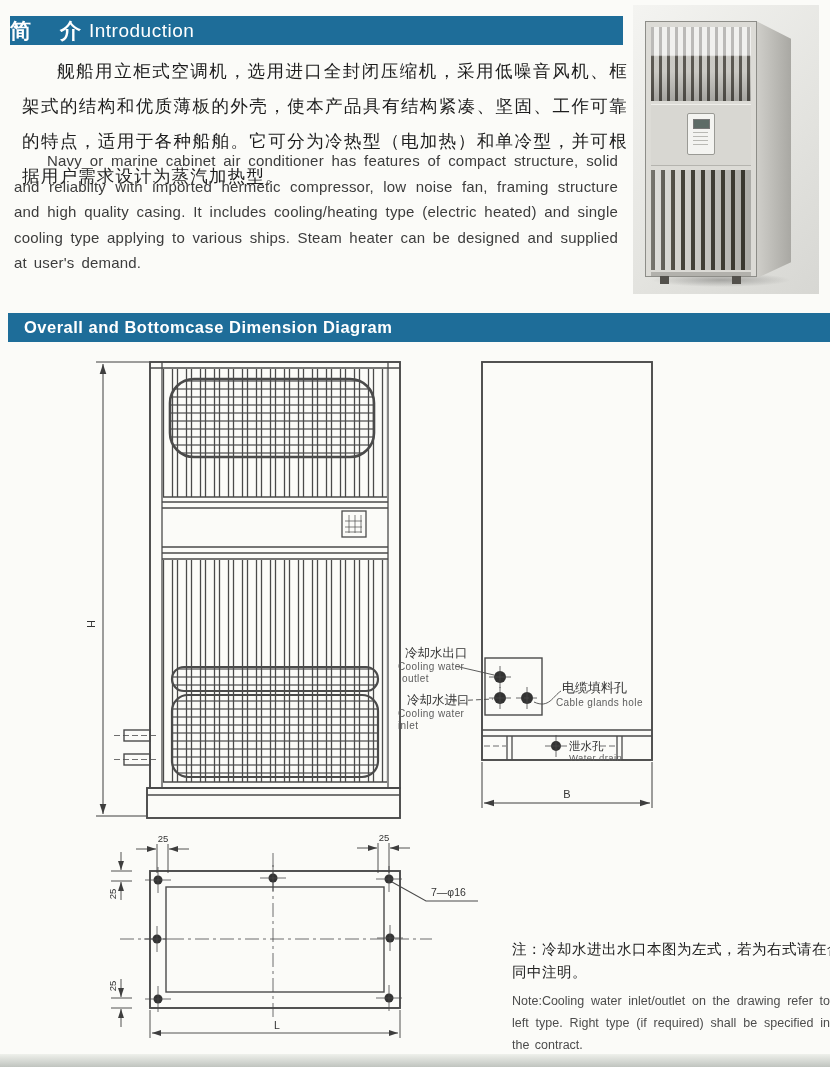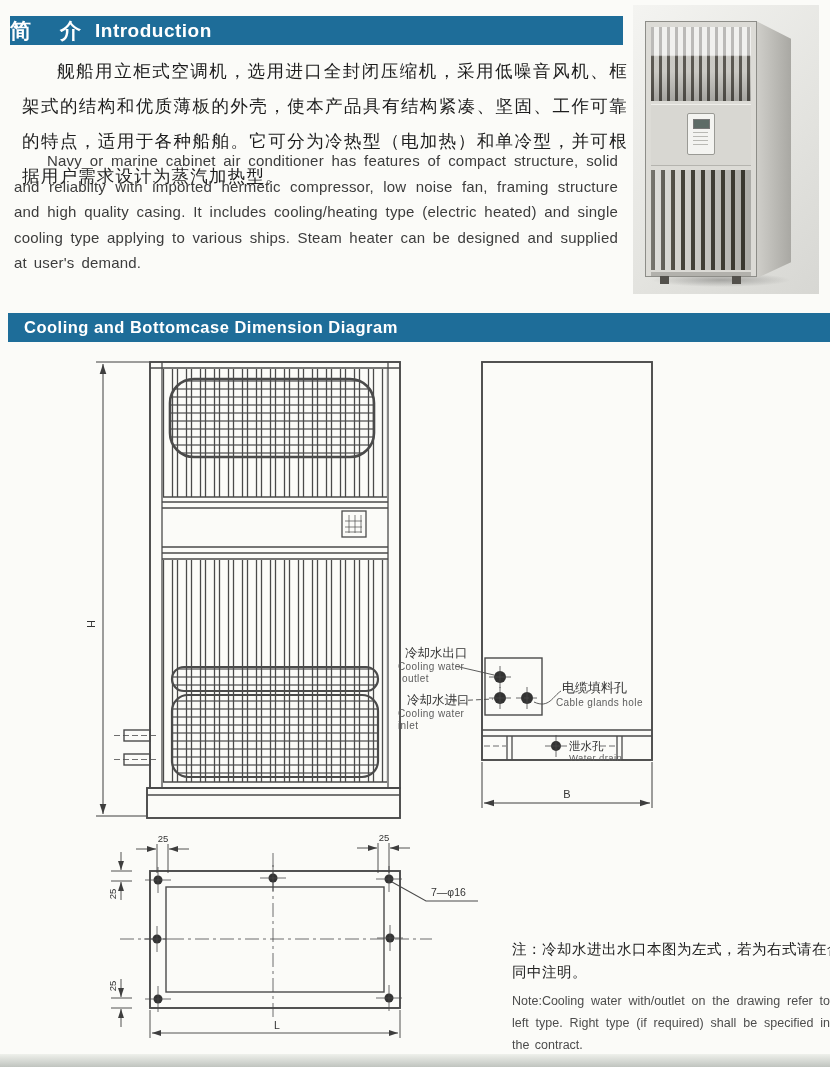--- a/index.html
+++ b/index.html
@@ -2,21 +2,21 @@
 <html><head>
 <meta charset="utf-8">
 <style>
   html,body{margin:0;padding:0;background:#f9f9f6;}
   .page{position:relative;width:830px;height:1067px;background:#fbfbf8;overflow:hidden;
         font-family:"Liberation Sans","DejaVu Sans",sans-serif;color:#222;}
   
   .bar{position:absolute;background:#1e6d99;color:#fff;display:flex;align-items:center;}
   .bar1{left:10px;top:16px;width:613px;height:29px;}
   .bar1 .zh{font-size:21px;font-weight:bold;letter-spacing:4px;}
-  .bar1 .en{font-size:19px;font-weight:bold;margin-left:10px;letter-spacing:.5px;}
+  .bar1 .en{font-size:19px;font-weight:normal;margin-left:4px;letter-spacing:.5px;}
   .bar2{left:8px;top:313px;width:822px;height:29px;padding-left:8px;}
   .bar2 .zh{font-size:17px;font-weight:bold;letter-spacing:.5px;}
   .bar2 .en{font-size:16.5px;font-weight:bold;margin-left:8px;letter-spacing:.5px;}
   
   .para-zh{position:absolute;left:22px;top:54px;width:606px;margin:0;
            font-size:17.5px;line-height:35px;letter-spacing:1.2px;color:#1d1d1d;
            text-indent:2em;text-align:justify;}
   .para-en{position:absolute;left:14px;top:148px;width:604px;margin:0;
            font-size:15px;line-height:25.5px;color:#3c3c3c;text-align:justify;
            text-indent:2.2em;word-spacing:2.5px;letter-spacing:.2px;}
@@ -84,21 +84,21 @@
         </div>
       </div>
       <div class="cab-grille-bot"></div>
       <div class="cab-base"></div>
       <div class="cab-foot" style="left:14px;"></div>
       <div class="cab-foot" style="left:86px;"></div>
     </div>
   </div>
 
   <div class="bar bar2">
-    <span class="en">Cooling and Bottomcase Dimension Diagram</span>
+    <span class="en">Overall and Bottomcase Dimension Diagram</span>
   </div>
 
   <svg class="draw" width="830" height="720" viewBox="0 0 830 720">
     <defs>
       <marker id="arr" markerWidth="11" markerHeight="8" refX="10" refY="4" orient="auto-start-reverse">
         <path d="M0,0.7 L10,4 L0,7.3 z" fill="#3e3e3e"></path>
       </marker>
       <pattern id="vb" width="14" height="8" patternUnits="userSpaceOnUse">
         <line x1="4.5" y1="0" x2="4.5" y2="8" stroke="#4a4a4a" stroke-width="1.3"></line>
         <line x1="9.5" y1="0" x2="9.5" y2="8" stroke="#4a4a4a" stroke-width="1.3"></line>
@@ -285,17 +285,17 @@
 
       <line x1="150" y1="665" x2="150" y2="693"></line>
         <line x1="400" y1="665" x2="400" y2="693"></line>
       <line x1="152" y1="688" x2="398" y2="688" marker-start="url(#arr)" marker-end="url(#arr)"></line>
       <text x="277" y="684" font-size="10.5" text-anchor="middle" stroke="none">L</text>
     </g>
   </svg>
 
   <div class="note">
     <p class="note-zh">注：冷却水进出水口本图为左式，若为右式请在合同中注明。</p>
-    <p class="note-en">Note:Cooling water with/outlet on the drawing refer to left type. Right type (if required) shall be specified in the contract.</p>
+    <p class="note-en">Note:Cooling water inlet/outlet on the drawing refer to left type. Right type (if required) shall be specified in the contract.</p>
   </div>
 
   <div class="page-edge"></div>
 </div>
 
 </body></html>

